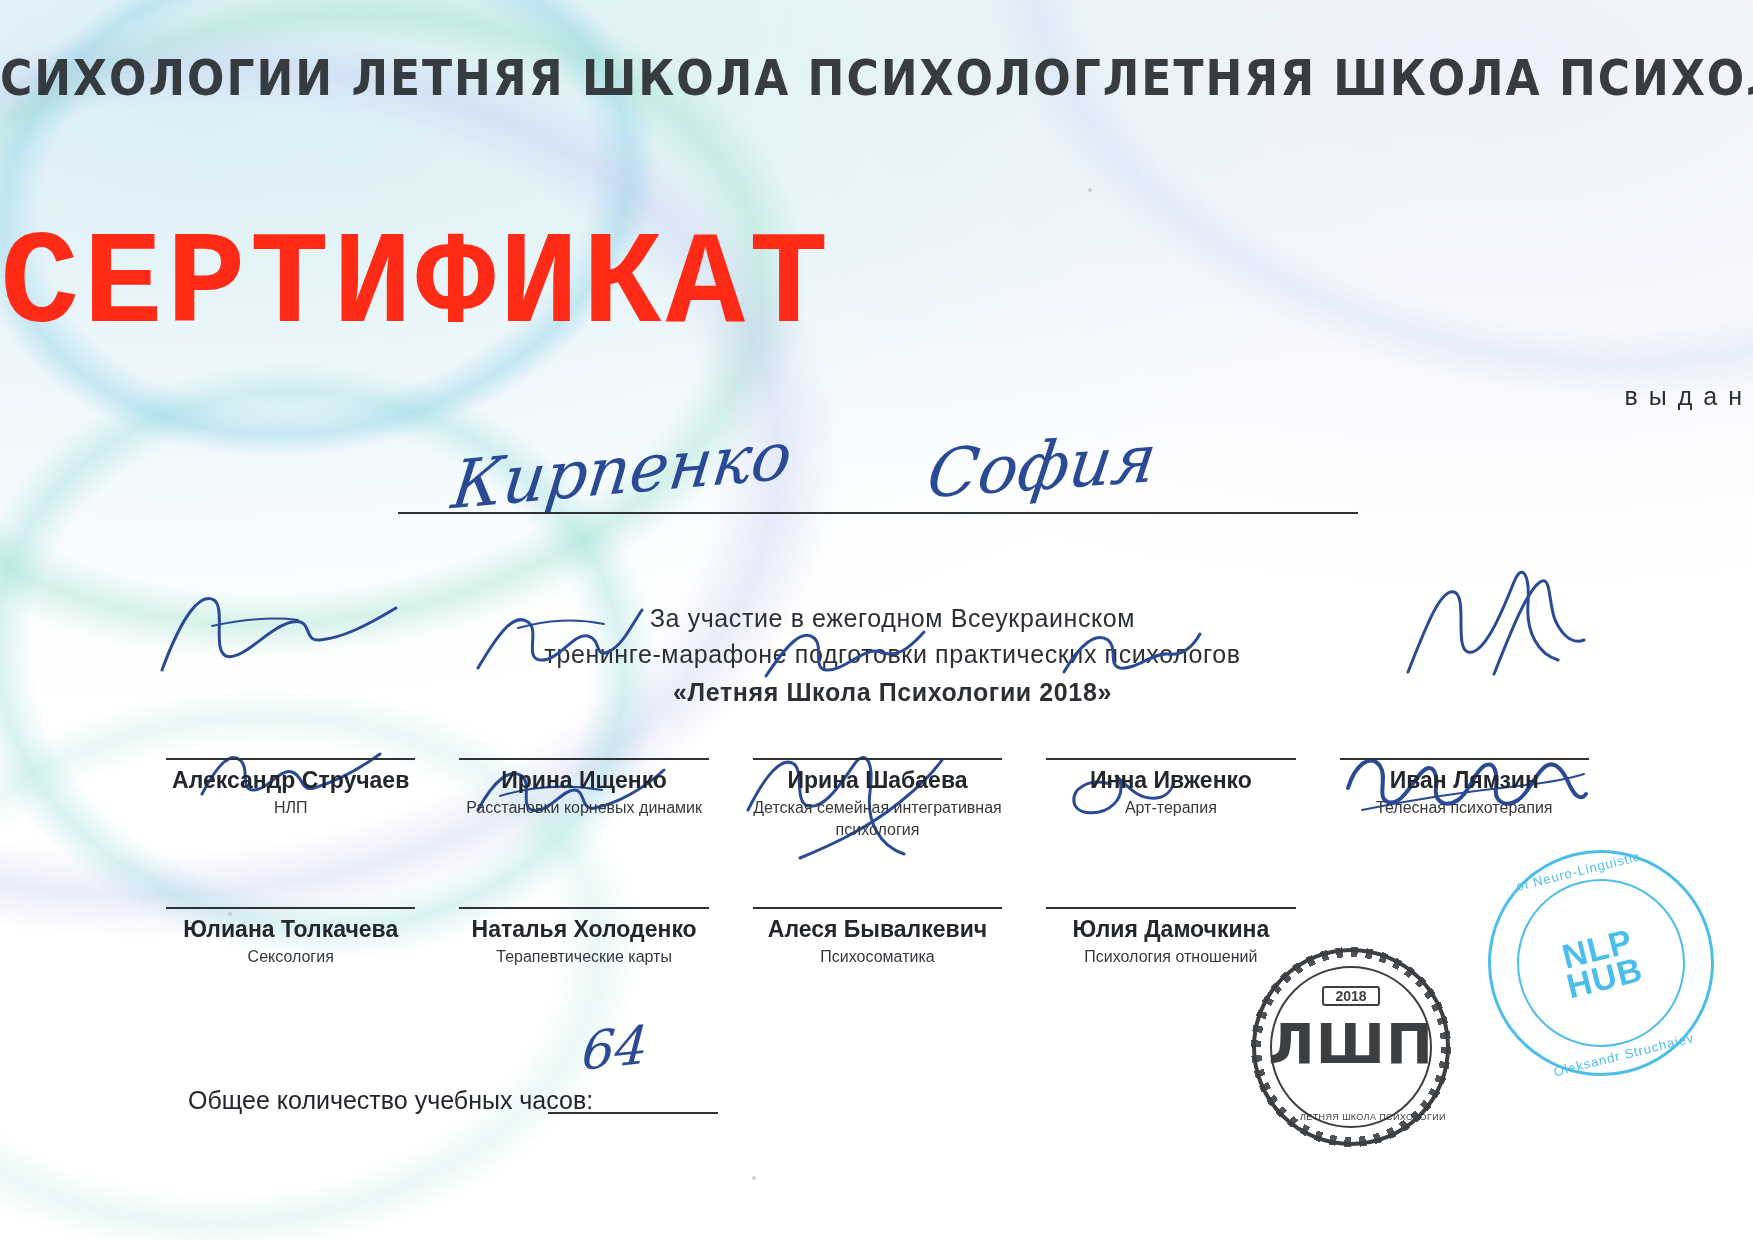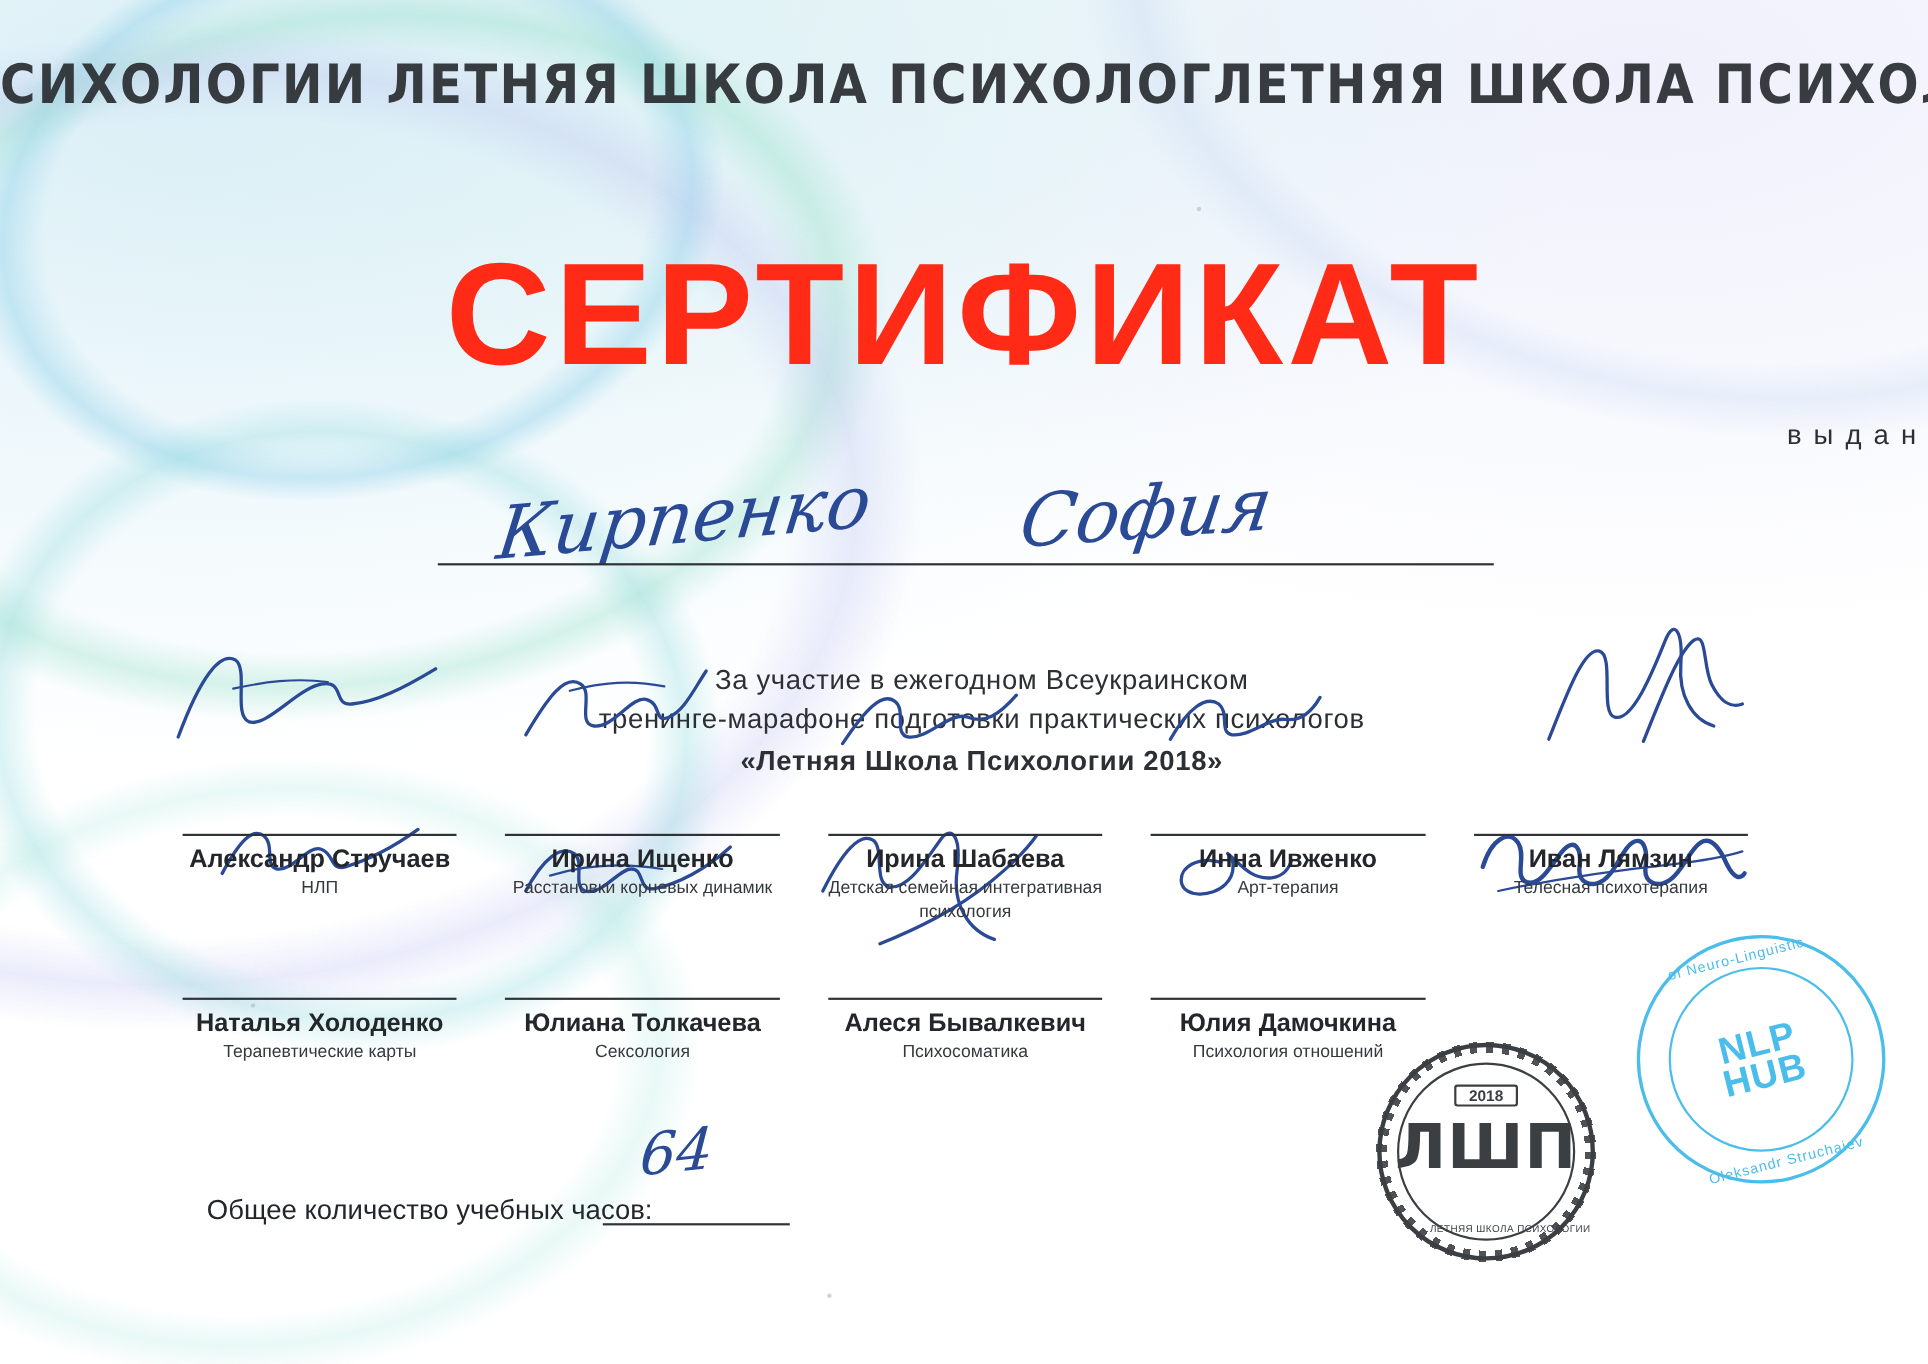--- a/index.html
+++ b/index.html
@@ -60,23 +60,23 @@
     font-family:"DejaVu Sans", sans-serif;
     font-weight:bold;
     font-size:44px;
     letter-spacing:2px;
     color:#2b2f33;
     opacity:.93;
     transform:scaleY(1.12);
   }
   .title{
     position:absolute;left:0;top:220px;width:100%;
-    text-align:center;
+    text-align:left;
     color:#ff2b16;
-    font-family:Liberation Sans, sans-serif;
+    font-family:Liberation Mono, monospace;
     font-weight:bold;
     font-size:132px;
     letter-spacing:4px;
     line-height:1;
   }
   .issued{
     position:absolute;left:0;top:382px;width:100%;
     text-align:right;
     font-size:25px;
     letter-spacing:11px;
@@ -308,27 +308,27 @@
       <div class="what">Арт-терапия</div>
     </div>
     <div class="cell">
       <div class="rule"></div>
       <div class="who">Иван Лямзин</div>
       <div class="what">Телесная психотерапия</div>
     </div>
 
     <div class="cell row2">
       <div class="rule"></div>
+      <div class="who">Юлиана Толкачева</div>
+      <div class="what">Сексология</div>
+    </div>
+    <div class="cell row2">
+      <div class="rule"></div>
       <div class="who">Наталья Холоденко</div>
       <div class="what">Терапевтические карты</div>
-    </div>
-    <div class="cell row2">
-      <div class="rule"></div>
-      <div class="who">Юлиана Толкачева</div>
-      <div class="what">Сексология</div>
     </div>
     <div class="cell row2">
       <div class="rule"></div>
       <div class="who">Алеся Бывалкевич</div>
       <div class="what">Психосоматика</div>
     </div>
     <div class="cell row2">
       <div class="rule"></div>
       <div class="who">Юлия Дамочкина</div>
       <div class="what">Психология отношений</div>

